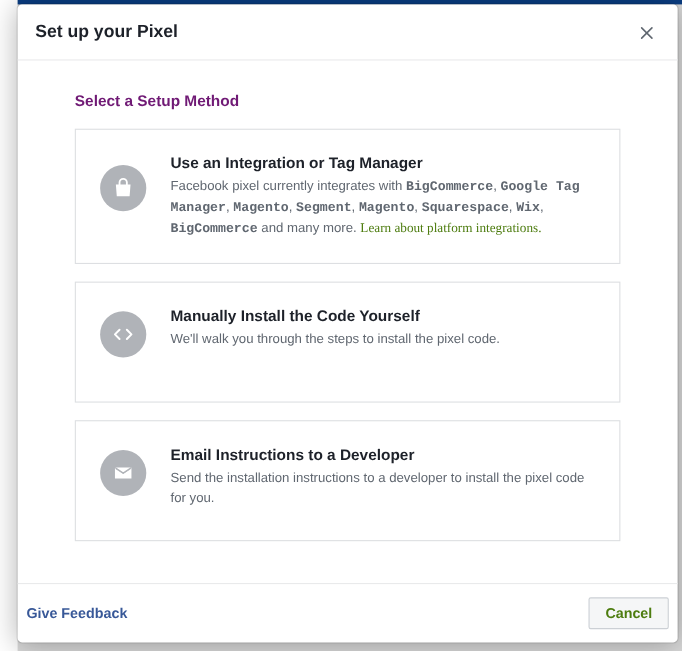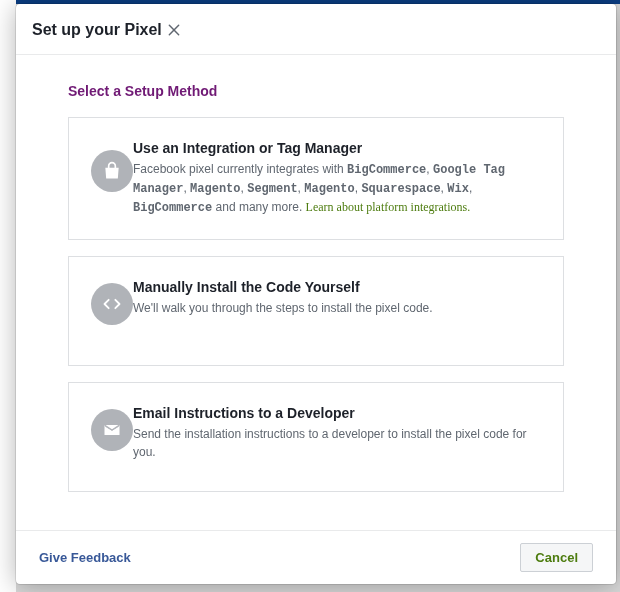--- a/index.html
+++ b/index.html
@@ -12,21 +12,21 @@
     top: 4px; left: 16px; right: 4px; bottom: 8px;
     background: #fff;
     border-radius: 4px;
     box-shadow: 0 2px 26px rgba(0,0,0,0.3), 0 0 0 1px rgba(0,0,0,0.1);
     display: flex;
     flex-direction: column;
   }
   .modal-header {
     display: flex;
     align-items: center;
-    justify-content: flex-start;
+    justify-content: space-between;
     padding: 14px 16px 12px 16px;
     border-bottom: 1px solid #e9eaeb;
   }
   .modal-title { font-size: 16px; font-weight: bold; color: #1d2129; }
   .close-btn { width: 24px; height: 24px; display: flex; align-items: center; justify-content: center; cursor: pointer; color: #606770; background: none; border: none; }
   .close-btn svg { width: 16px; height: 16px; }
   .modal-body {
     flex: 1;
     padding: 28px 52px 0 52px;
     overflow: auto;
@@ -34,41 +34,42 @@
   .section-heading {
     font-size: 14px; font-weight: bold; color: #701a75; margin-bottom: 18px;
   }
   .option-card {
     border: 1px solid #dddfe2;
     padding: 22px 22px 22px 22px;
     margin-bottom: 16px;
     cursor: pointer;
     display: flex;
     align-items: flex-start;
+    gap: 22px;
     min-height: 110px;
     background: #fff;
   }
   .icon-circle {
     flex: 0 0 auto;
     width: 42px; height: 42px; border-radius: 50%;
     background: #b0b3b8;
     display: flex; align-items: center; justify-content: center;
     color: #fff;
     margin-top: 4px;
   }
   .option-card.first .icon-circle { margin-top: 10px; }
   .icon-circle svg { width: 20px; height: 20px; }
   .option-body { flex: 1; }
   .option-title { font-size: 14px; font-weight: bold; color: #1d2129; margin-bottom: 4px; }
   .option-desc { font-size: 12px; line-height: 1.5; color: #606770; }
   .option-desc b { color: #606770; font-weight: bold; font-family: Liberation Mono, monospace; }
   .option-desc a { color: #4d7c0f; text-decoration: none; font-family: Liberation Serif, serif; }
   .modal-footer {
     border-top: 1px solid #e9eaeb;
-    padding: 12px 23px;
+    padding: 12px 8px;
     display: flex;
     align-items: center;
     justify-content: space-between;
   }
   .feedback-link {
     font-size: 13px; font-weight: bold; color: #385898; cursor: pointer;
     background: none; border: none;
   }
   .cancel-btn {
     font-size: 13px; font-weight: bold; color: #4d7c0f;

